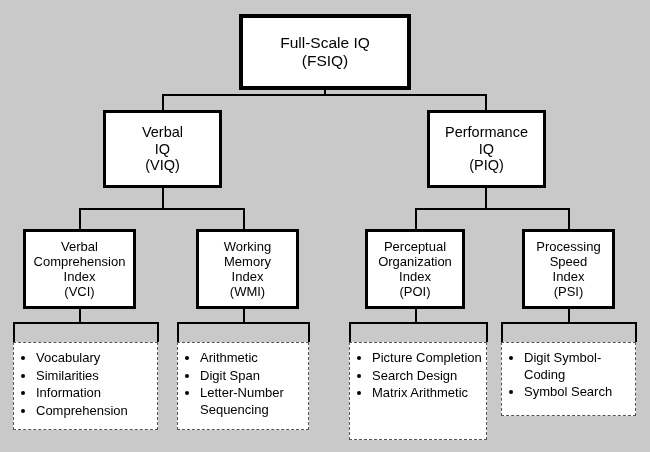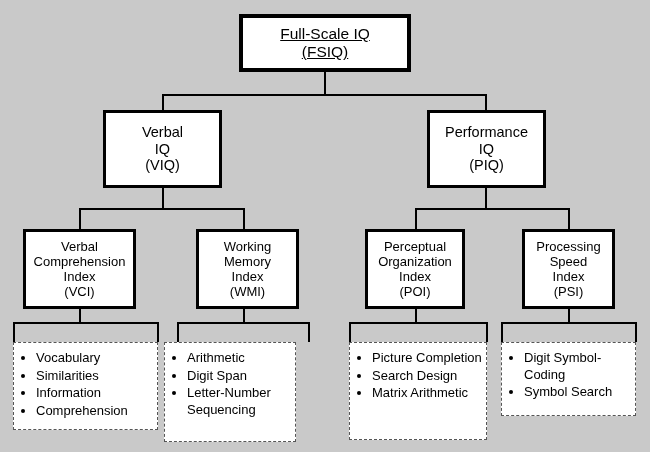--- a/index.html
+++ b/index.html
@@ -104,21 +104,21 @@
   <div class="line vline" style="left:415px; top:309px; height:13px;"></div>
   <div class="line hline" style="left:349px; top:322px; width:139px;"></div>
   <div class="line vline" style="left:349px; top:322px; height:20px;"></div>
   <div class="line vline" style="left:486px; top:322px; height:20px;"></div>
 
   <div class="line vline" style="left:568px; top:309px; height:13px;"></div>
   <div class="line hline" style="left:501px; top:322px; width:136px;"></div>
   <div class="line vline" style="left:501px; top:322px; height:20px;"></div>
   <div class="line vline" style="left:635px; top:322px; height:20px;"></div>
 
-  <div class="node lvl1" style="left:239px; top:14px; width:172px; height:58px; border-width:4px;text-decoration:underline;">
+  <div class="node lvl1" style="left:239px; top:14px; width:172px; height:76px; border-width:4px;">
     <span class="lbl">Full-Scale IQ
 (FSIQ)</span>
   </div>
 
   <div class="node lvl2" style="left:103px; top:110px; width:119px; height:78px;">
     <span class="lbl">Verbal
 IQ
 (VIQ)</span>
   </div>
 
@@ -158,21 +158,21 @@
 
   <div class="leafbox" style="left:13px; top:342px; width:145px; height:88px;">
     <ul>
       <li>Vocabulary</li>
       <li>Similarities</li>
       <li>Information</li>
       <li>Comprehension</li>
     </ul>
   </div>
 
-  <div class="leafbox" style="left:164px; top:342px; width:132px; height:100px;">
+  <div class="leafbox" style="left:177px; top:342px; width:132px; height:88px;">
     <ul>
       <li>Arithmetic</li>
       <li>Digit Span</li>
       <li>Letter-Number Sequencing</li>
     </ul>
   </div>
 
   <div class="leafbox" style="left:349px; top:342px; width:138px; height:98px;">
     <ul>
       <li>Picture Completion</li>

